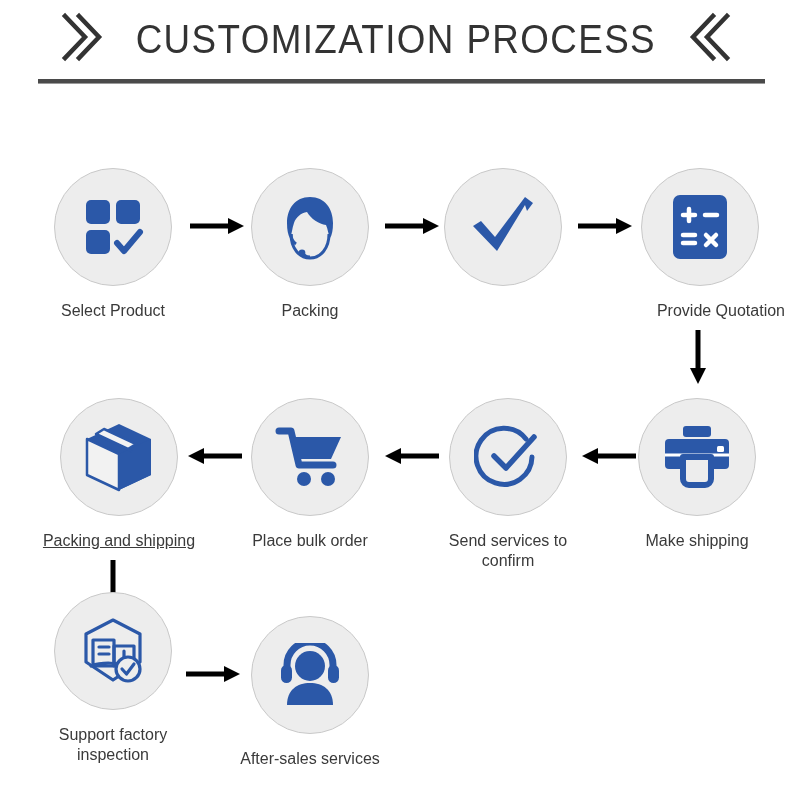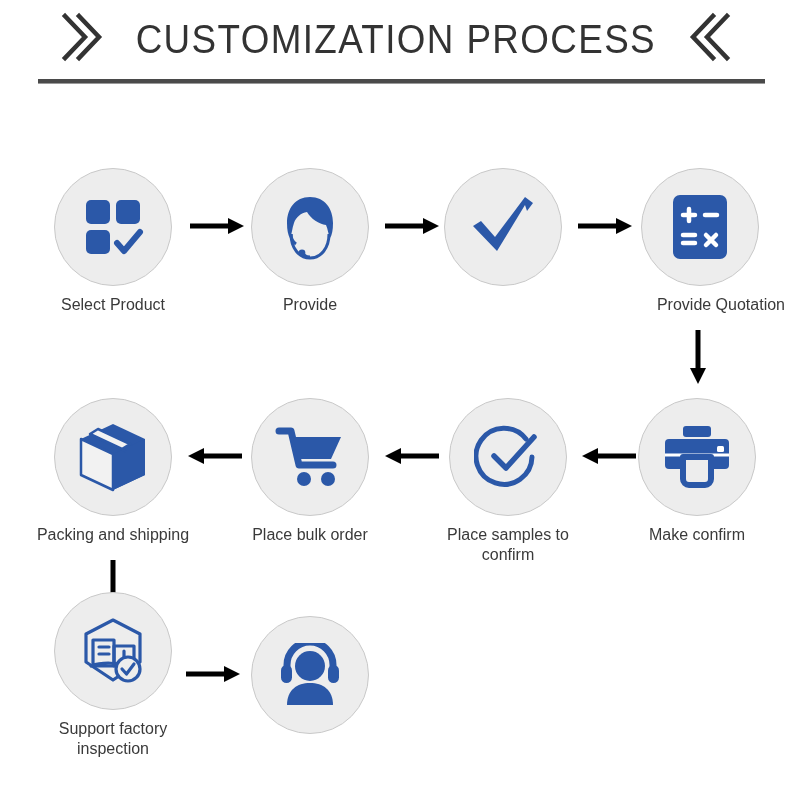--- a/index.html
+++ b/index.html
@@ -70,21 +70,21 @@
     background: #ededed;
     border: 1px solid #c9c9c9;
     margin: 0 auto;
     display: flex;
     align-items: center;
     justify-content: center;
     box-sizing: border-box;
   }
   .circle svg { display: block; }
   .node-label {
-    margin-top: 9px;
+    margin-top: 15px;
     font-size: 16px;
     line-height: 1.28;
     color: #3a3a3a;
     white-space: pre-line;
   }
 
   
   .arrow-h, .arrow-v {
     position: absolute;
   }
@@ -140,21 +140,21 @@
         <path d="M35 5 C20 5 12 17 12 31 C12 38 13 43 15 46 C17 42 17 36 19 31
                  C21 25 26 21 32 20 C36 27 44 32 51 33 C53 37 53 42 55 46
                  C57 43 58 38 58 31 C58 17 50 5 35 5 Z" fill="#2B58A8"></path>
         <path d="M16 42 C16 56 24 66 35 66 C46 66 54 56 54 42" fill="none" stroke="#2B58A8" stroke-width="3"></path>
         <path d="M16 42 C16 46 18 50 21 52" fill="none" stroke="#2B58A8" stroke-width="3"></path>
         <path d="M28 62 C30 64 32 65 35 65" fill="none" stroke="#2B58A8" stroke-width="3"></path>
         <circle cx="27" cy="61" r="3.4" fill="#2B58A8"></circle>
       </svg>
     </span>
   </div>
-  <div class="node-label">Provide</div>
+  <div class="node-label">Packing</div>
 </div>
 
 <div class="arrow-h" style="left:385px; top:216px;">
   <svg width="56" height="20" viewBox="0 0 56 20">
     <path d="M0 10 H40" stroke="#000" stroke-width="5"></path>
     <path d="M38 2 L54 10 L38 18 Z" fill="#000"></path>
   </svg>
 </div>
 
 <div class="node" style="left:418px; top:168px;">
@@ -189,21 +189,21 @@
   <div class="node-label">Provide Quotation</div>
 </div>
 
 <div class="arrow-v" style="left:688px; top:330px;">
   <svg width="20" height="56" viewBox="0 0 20 56">
     <path d="M10 0 V40" stroke="#000" stroke-width="5"></path>
     <path d="M2 38 L10 54 L18 38 Z" fill="#000"></path>
   </svg>
 </div>
 
-<div class="node" style="left:28px; top:398px;">
+<div class="node" style="left:34px; top:398px;text-decoration:underline;">
   <div class="circle">
     <span>
       <svg width="70" height="70" viewBox="0 0 70 70">
         <path d="M35 2 L67 17 L67 53 L35 68 L3 53 L3 17 Z" fill="#2B58A8"></path>
         <path d="M3 17 L35 32 L35 68 L3 53 Z" fill="#f2f2f2" stroke="#2B58A8" stroke-width="2.5" stroke-linejoin="round"></path>
         <path d="M35 32 L67 17 L67 53 L35 68 Z" fill="#2B58A8"></path>
         <path d="M12 12 L44 27 L52 22 L20 7 Z" fill="#f2f2f2" stroke="#2B58A8" stroke-width="2.5" stroke-linejoin="round"></path>
         <path d="M16 14.5 L48 29.5" stroke="#2B58A8" stroke-width="2"></path>
       </svg>
     </span>
@@ -241,21 +241,21 @@
 
 <div class="node" style="left:423px; top:398px;">
   <div class="circle">
     <span>
       <svg width="68" height="68" viewBox="0 0 68 68">
         <path d="M52 16 A28 28 0 1 0 58 34" fill="none" stroke="#2B58A8" stroke-width="5" stroke-linecap="round"></path>
         <path d="M20 33 L32 45 L60 14" fill="none" stroke="#2B58A8" stroke-width="5.5" stroke-linecap="round" stroke-linejoin="round"></path>
       </svg>
     </span>
   </div>
-  <div class="node-label">Place samples to confirm</div>
+  <div class="node-label">Send services to confirm</div>
 </div>
 
 <div class="arrow-h" style="left:580px; top:446px;">
   <svg width="56" height="20" viewBox="0 0 56 20">
     <path d="M16 10 H56" stroke="#000" stroke-width="5"></path>
     <path d="M18 2 L2 10 L18 18 Z" fill="#000"></path>
   </svg>
 </div>
 
 <div class="node" style="left:612px; top:398px;">
@@ -263,21 +263,21 @@
     <span>
       <svg width="68" height="64" viewBox="0 0 68 64">
         <rect x="20" y="1" width="28" height="11" rx="3" fill="#2B58A8"></rect>
         <path d="M6 14 H62 A4 4 0 0 1 66 18 V40 A4 4 0 0 1 62 44 H6 A4 4 0 0 1 2 40 V18 A4 4 0 0 1 6 14 Z" fill="#2B58A8"></path>
         <rect x="54" y="21" width="7" height="6" rx="1.5" fill="#ffffff"></rect>
         <path d="M2 30 H66" stroke="#ffffff" stroke-width="3"></path>
         <path d="M20 32 H48 V54 A6 6 0 0 1 42 60 H26 A6 6 0 0 1 20 54 Z" fill="#ededed" stroke="#2B58A8" stroke-width="6" stroke-linejoin="round"></path>
       </svg>
     </span>
   </div>
-  <div class="node-label">Make confirm</div>
+  <div class="node-label">Make shipping</div>
 </div>
 
 <div class="arrow-v" style="left:103px; top:560px;">
   <svg width="20" height="56" viewBox="0 0 20 56">
     <path d="M10 0 V40" stroke="#000" stroke-width="5"></path>
     <path d="M2 38 L10 54 L18 38 Z" fill="#000"></path>
   </svg>
 </div>
 
 <div class="node" style="left:28px; top:592px;">
@@ -311,13 +311,14 @@
     <span>
       <svg width="70" height="64" viewBox="0 0 70 64">
         <path d="M12 28 V22 A23 23 0 0 1 58 22 V28" fill="none" stroke="#2B58A8" stroke-width="7" stroke-linecap="round"></path>
         <rect x="6" y="22" width="11" height="18" rx="5.5" fill="#2B58A8"></rect>
         <rect x="53" y="22" width="11" height="18" rx="5.5" fill="#2B58A8"></rect>
         <circle cx="35" cy="23" r="15" fill="#2B58A8"></circle>
         <path d="M12 62 C12 47 22 40 35 40 C48 40 58 47 58 62 Z" fill="#2B58A8"></path>
       </svg>
     </span>
   </div>
+  <div class="node-label">After-sales services</div>
 </div>
 
 </body></html>

